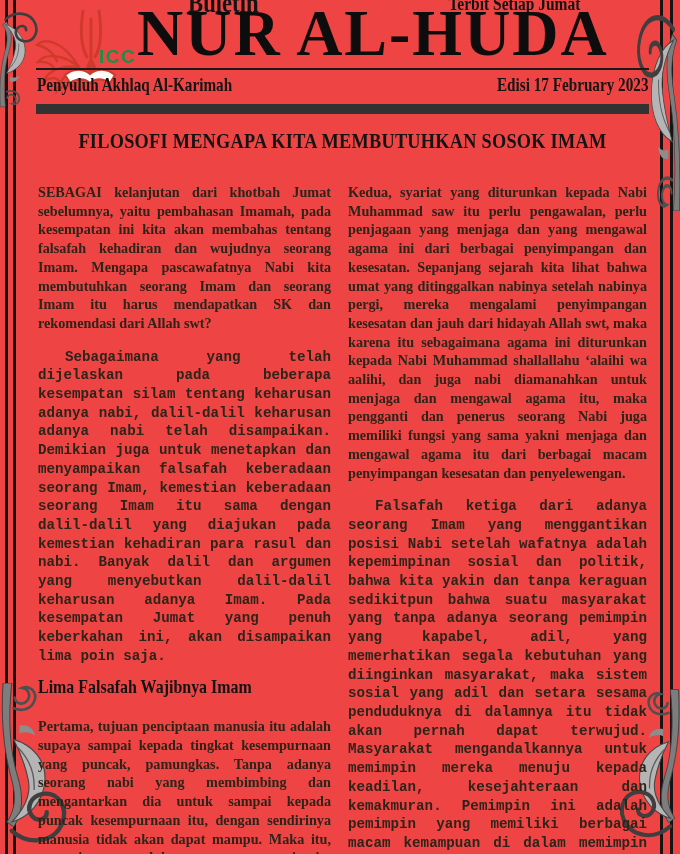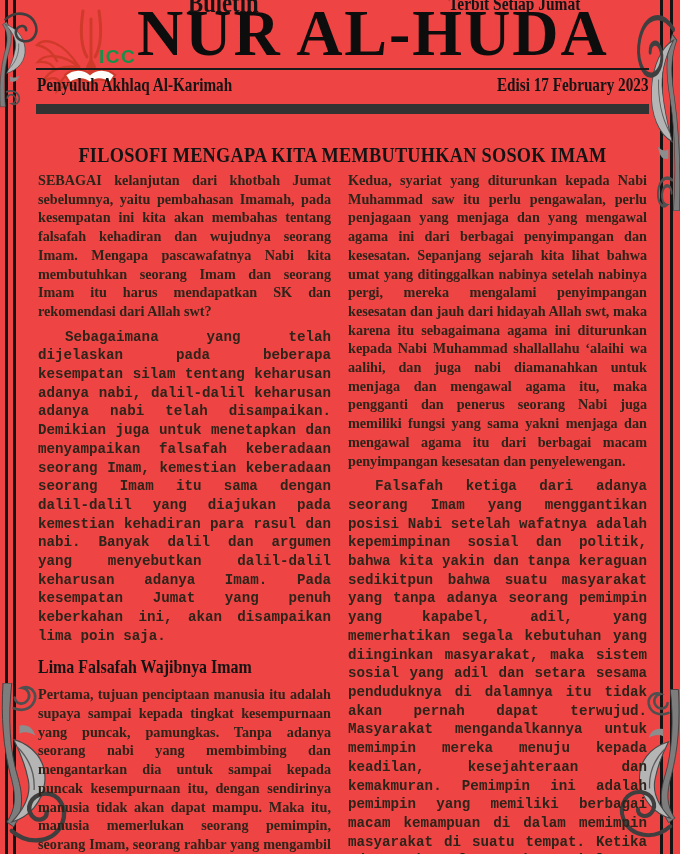--- a/index.html
+++ b/index.html
@@ -31,27 +31,27 @@
     font-size: 64px; letter-spacing: 2px; white-space: nowrap; line-height: 1.0;
     transform: scaleY(1.04); transform-origin: left top;
   }
   .logo { position: absolute; left: 35px; top: 7px; width: 100px; height: 90px; z-index: 2; }
   .thin-rule { position: absolute; left: 36px; right: 31px; top: 68px; height: 2px; background: #1a1a1a; z-index: 2; }
   .sub-row { position: absolute; left: 37px; right: 32px; top: 74px; display: flex; justify-content: space-between; z-index: 2; }
   .sub-left  { font-size: 19px; transform: scaleX(0.8); transform-origin: left top; }
   .sub-right { font-size: 19px; transform: scaleX(0.8); transform-origin: right top; }
   .thick-bar { position: absolute; left: 36px; right: 31px; top: 104px; height: 10px; background: #323232; z-index: 2; }
   
-  .headline-wrap { position: absolute; left: 38px; right: 33px; top: 143px; text-align: center; z-index: 2; }
+  .headline-wrap { position: absolute; left: 38px; right: 33px; top: 129px; text-align: center; z-index: 2; }
   .headline { font-size: 21px; transform: scaleX(0.87); transform-origin: center top; letter-spacing: 0.3px; }
   .cols { position: absolute; left: 38px; top: 168px; width: 609px; display: flex; gap: 17px; z-index: 2; }
   .col { font-size: 14.2px; line-height: 18.7px; font-weight: bold; text-align: justify; color: #2e241a; }
   .col-left  { width: 293px; }
   .col-right { width: 299px; }
-  .col p { margin: 0 0 4px 0; padding-top: 3px; }
+  .col p { margin: 12px 0 4px 0; padding-top: 3px; }
   .indent { text-indent: 27px; font-family: Liberation Mono, monospace; }
   .subhead { margin: 8px 0 6px 0; font-size: 19px; transform: scaleX(0.84); transform-origin: left center; }
 </style>
 </head>
 <body>
 
 <svg width="0" height="0" style="position:absolute">
   <defs>
     <g id="flourish">
       <path d="M4,0 L13,0 C9,36 11,70 19,96 C25,116 25,132 15,148 L8,143 C18,128 17,114 12,96 C4,66 2,34 4,0 Z" fill="#7d7d7d" stroke="#3f3f3f" stroke-width="1"></path>

